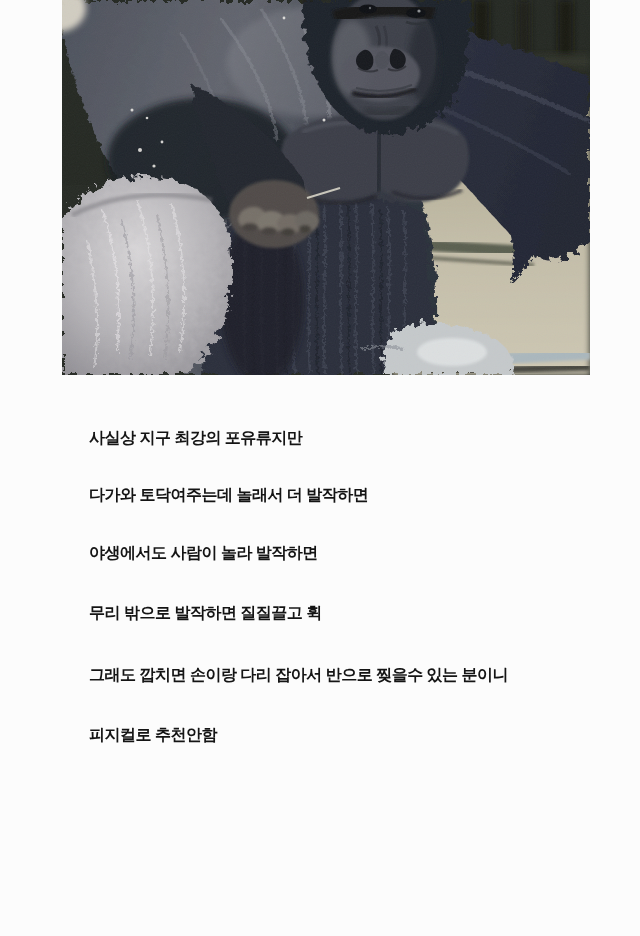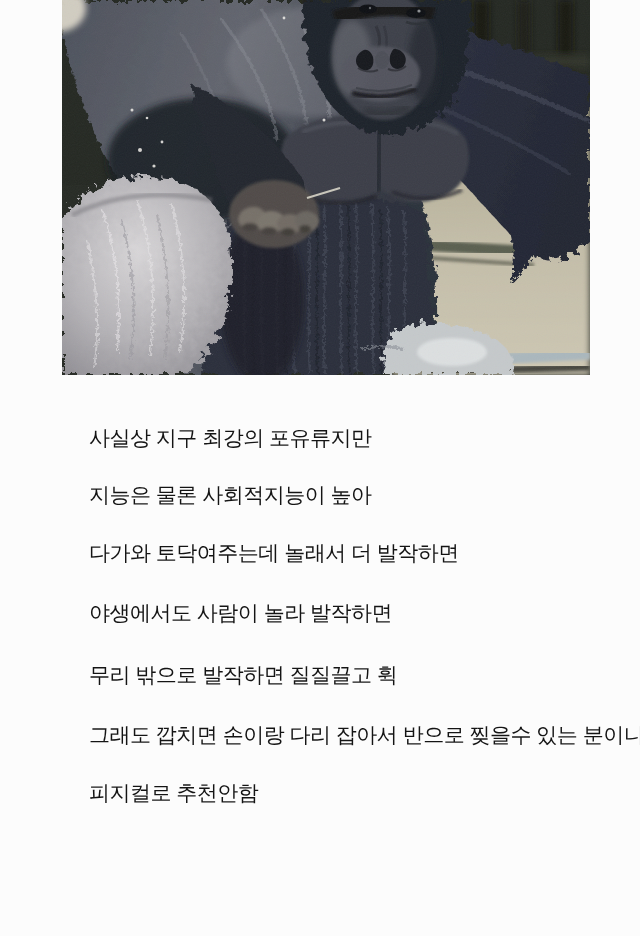--- a/index.html
+++ b/index.html
@@ -10,21 +10,21 @@
   }
   .page{position:relative;width:640px;height:936px;overflow:hidden;background:#fcfcfc;}
   .photo{
     position:absolute;left:62px;top:0;width:528px;height:375px;
     overflow:hidden;background:#262a24;
   }
   .photo svg{display:block;}
   .captions{position:absolute;left:0;top:0;width:640px;height:936px;}
   .caption-line{
     position:absolute;left:89px;margin:0;
-    font-size:21px;font-weight:400;color:#141414;
+    font-size:16px;font-weight:700;color:#141414;
     letter-spacing:-0.5px;line-height:24px;white-space:nowrap;
   }
   .caption-line:nth-of-type(1){top:426px}
   .caption-line:nth-of-type(2){top:483px}
   .caption-line:nth-of-type(3){top:541px}
   .caption-line:nth-of-type(4){top:601px}
   .caption-line:nth-of-type(5){top:663px}
   .caption-line:nth-of-type(6){top:723px}
   .caption-line:nth-of-type(7){top:781px}
   .caption-line:nth-of-type(8){top:841px}
@@ -236,21 +236,20 @@
           <circle cx="262" cy="120" r="1.5"></circle>
         </g>
       </g>
 
       <rect x="0" y="0" width="528" height="375" filter="url(#grain)"></rect>
     </svg>
   </div>
 
   <div class="captions">
     <p class="caption-line">사실상 지구 최강의 포유류지만</p>
-    <p class="caption-line">지능은 물론 사회적지능이 높아</p>
     <p class="caption-line">다가와 토닥여주는데 놀래서 더 발작하면</p>
     <p class="caption-line">야생에서도 사람이 놀라 발작하면</p>
     <p class="caption-line">무리 밖으로 발작하면 질질끌고 휙</p>
     <p class="caption-line">그래도 깝치면 손이랑 다리 잡아서 반으로 찢을수 있는 분이니</p>
     <p class="caption-line">피지컬로 추천안함</p>
   </div>
 
 </div>
 
 </body></html>

